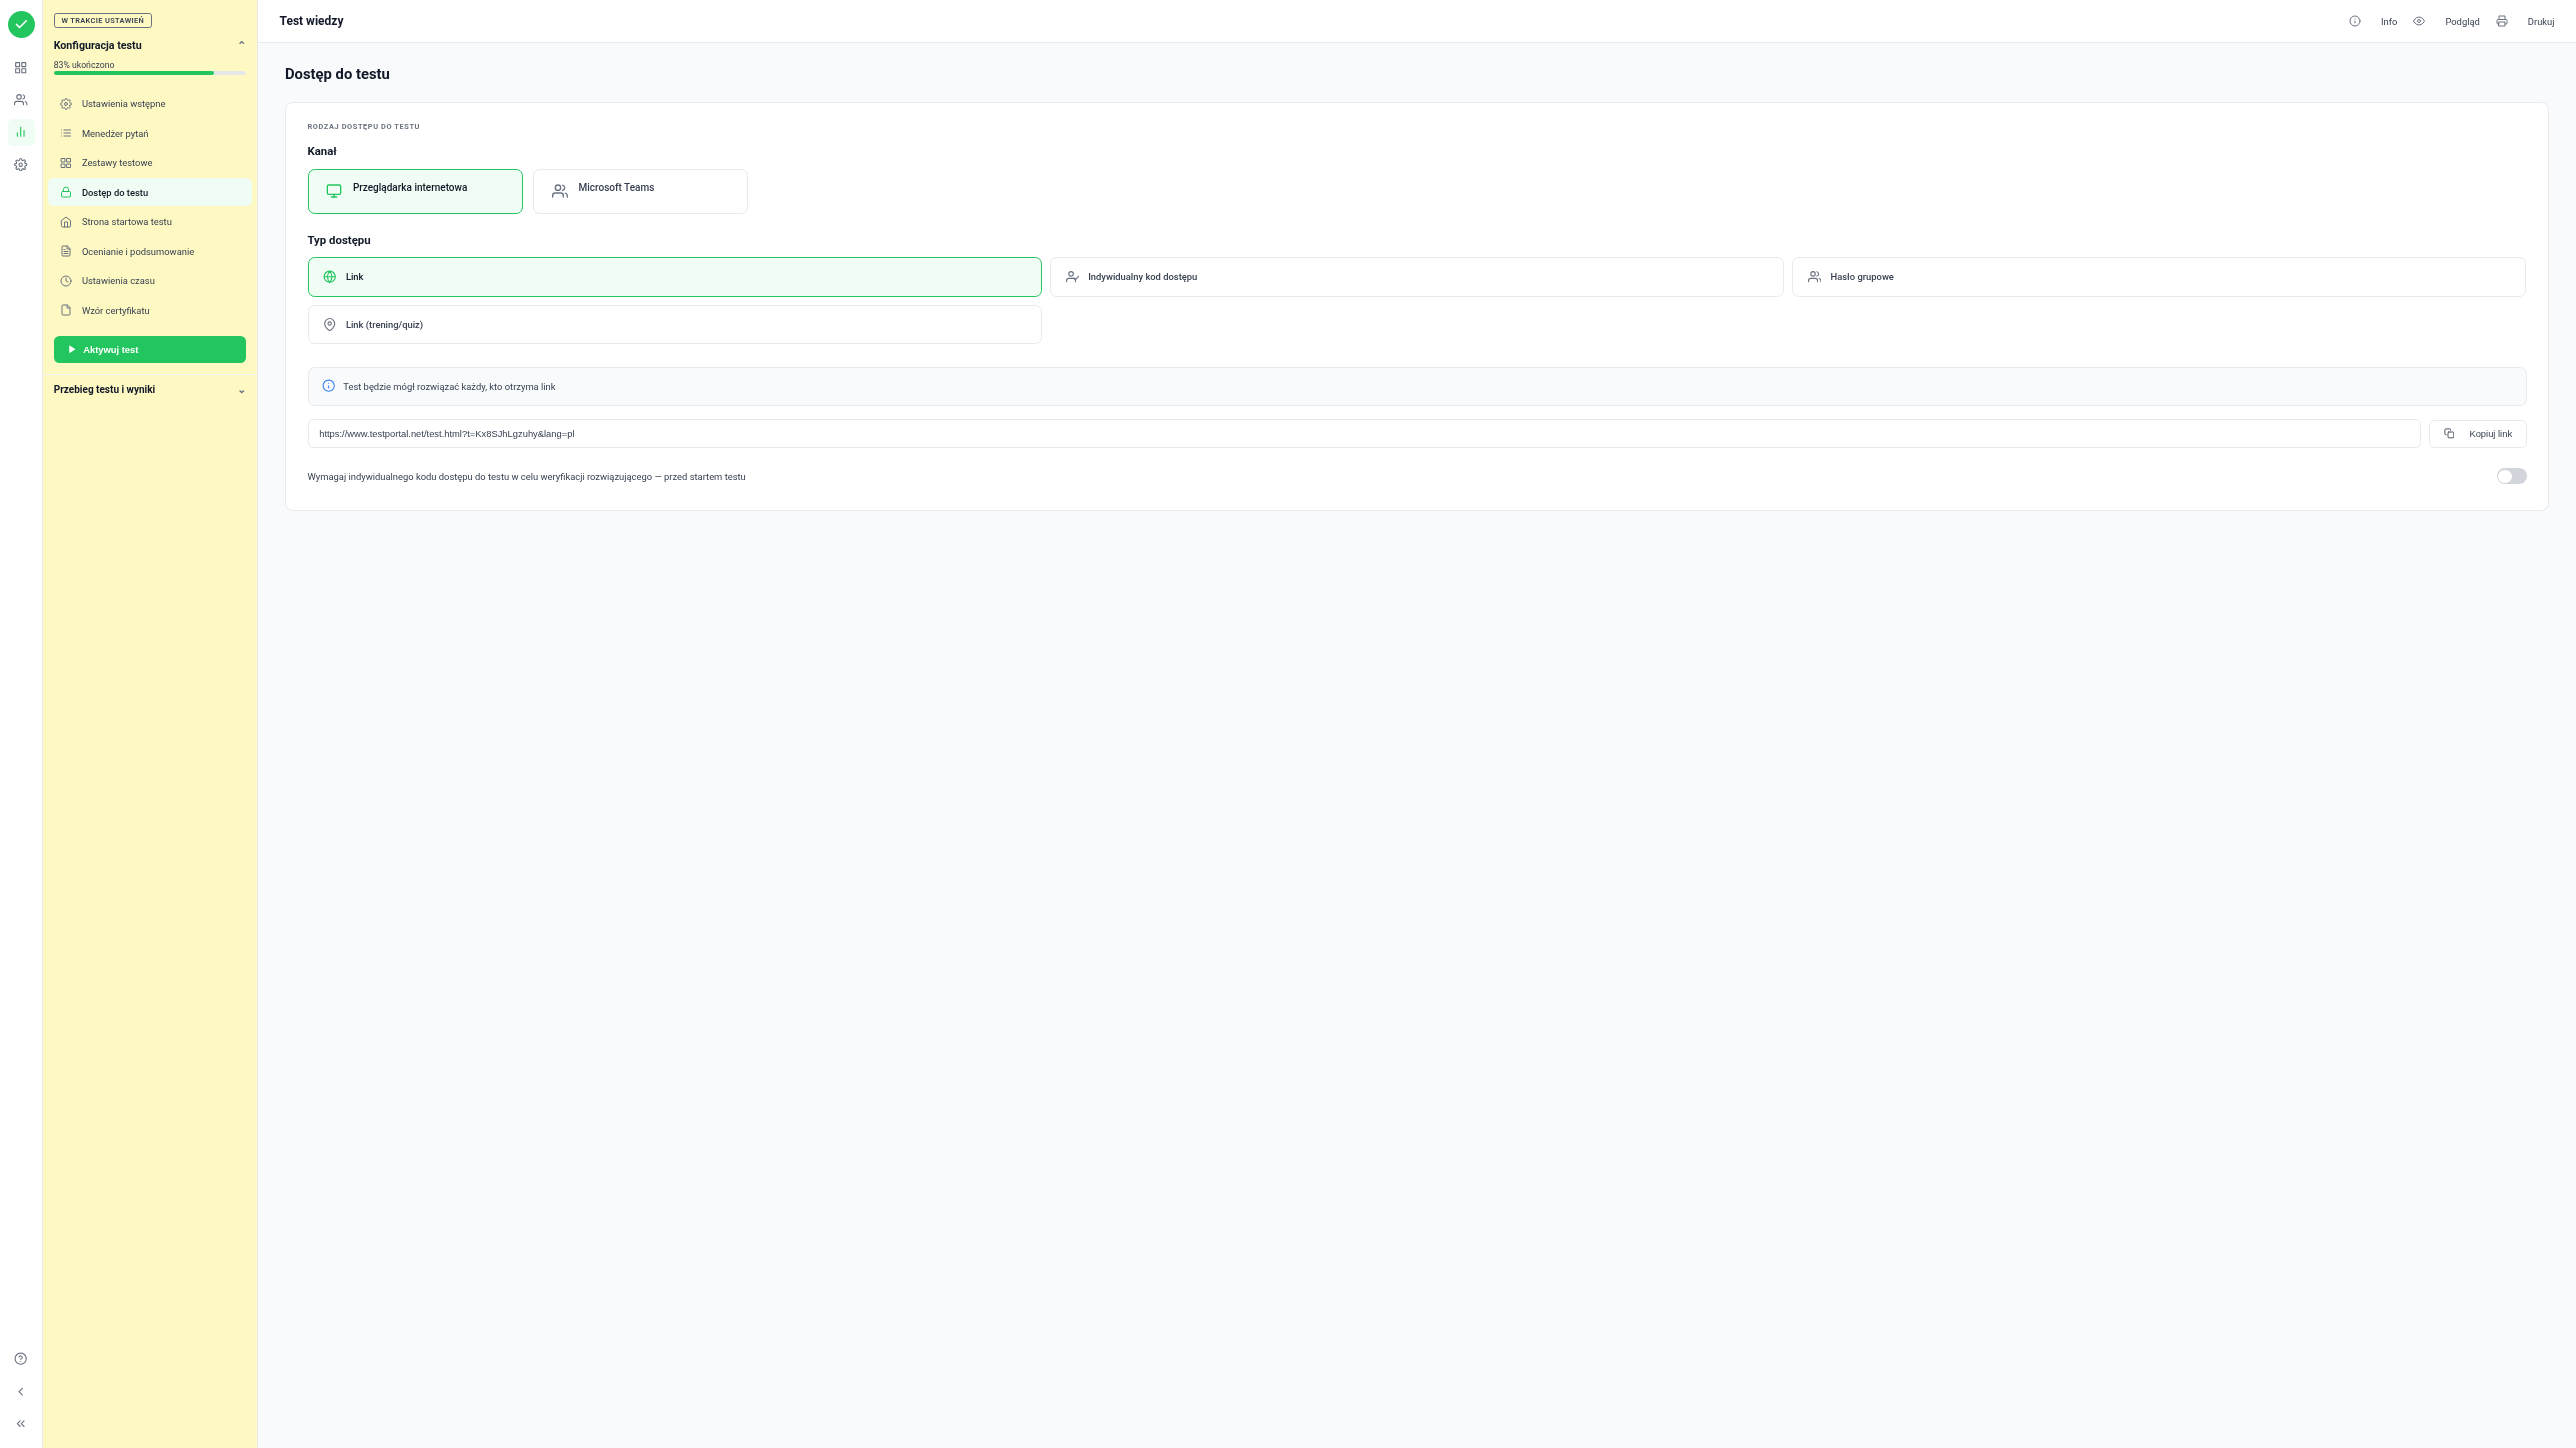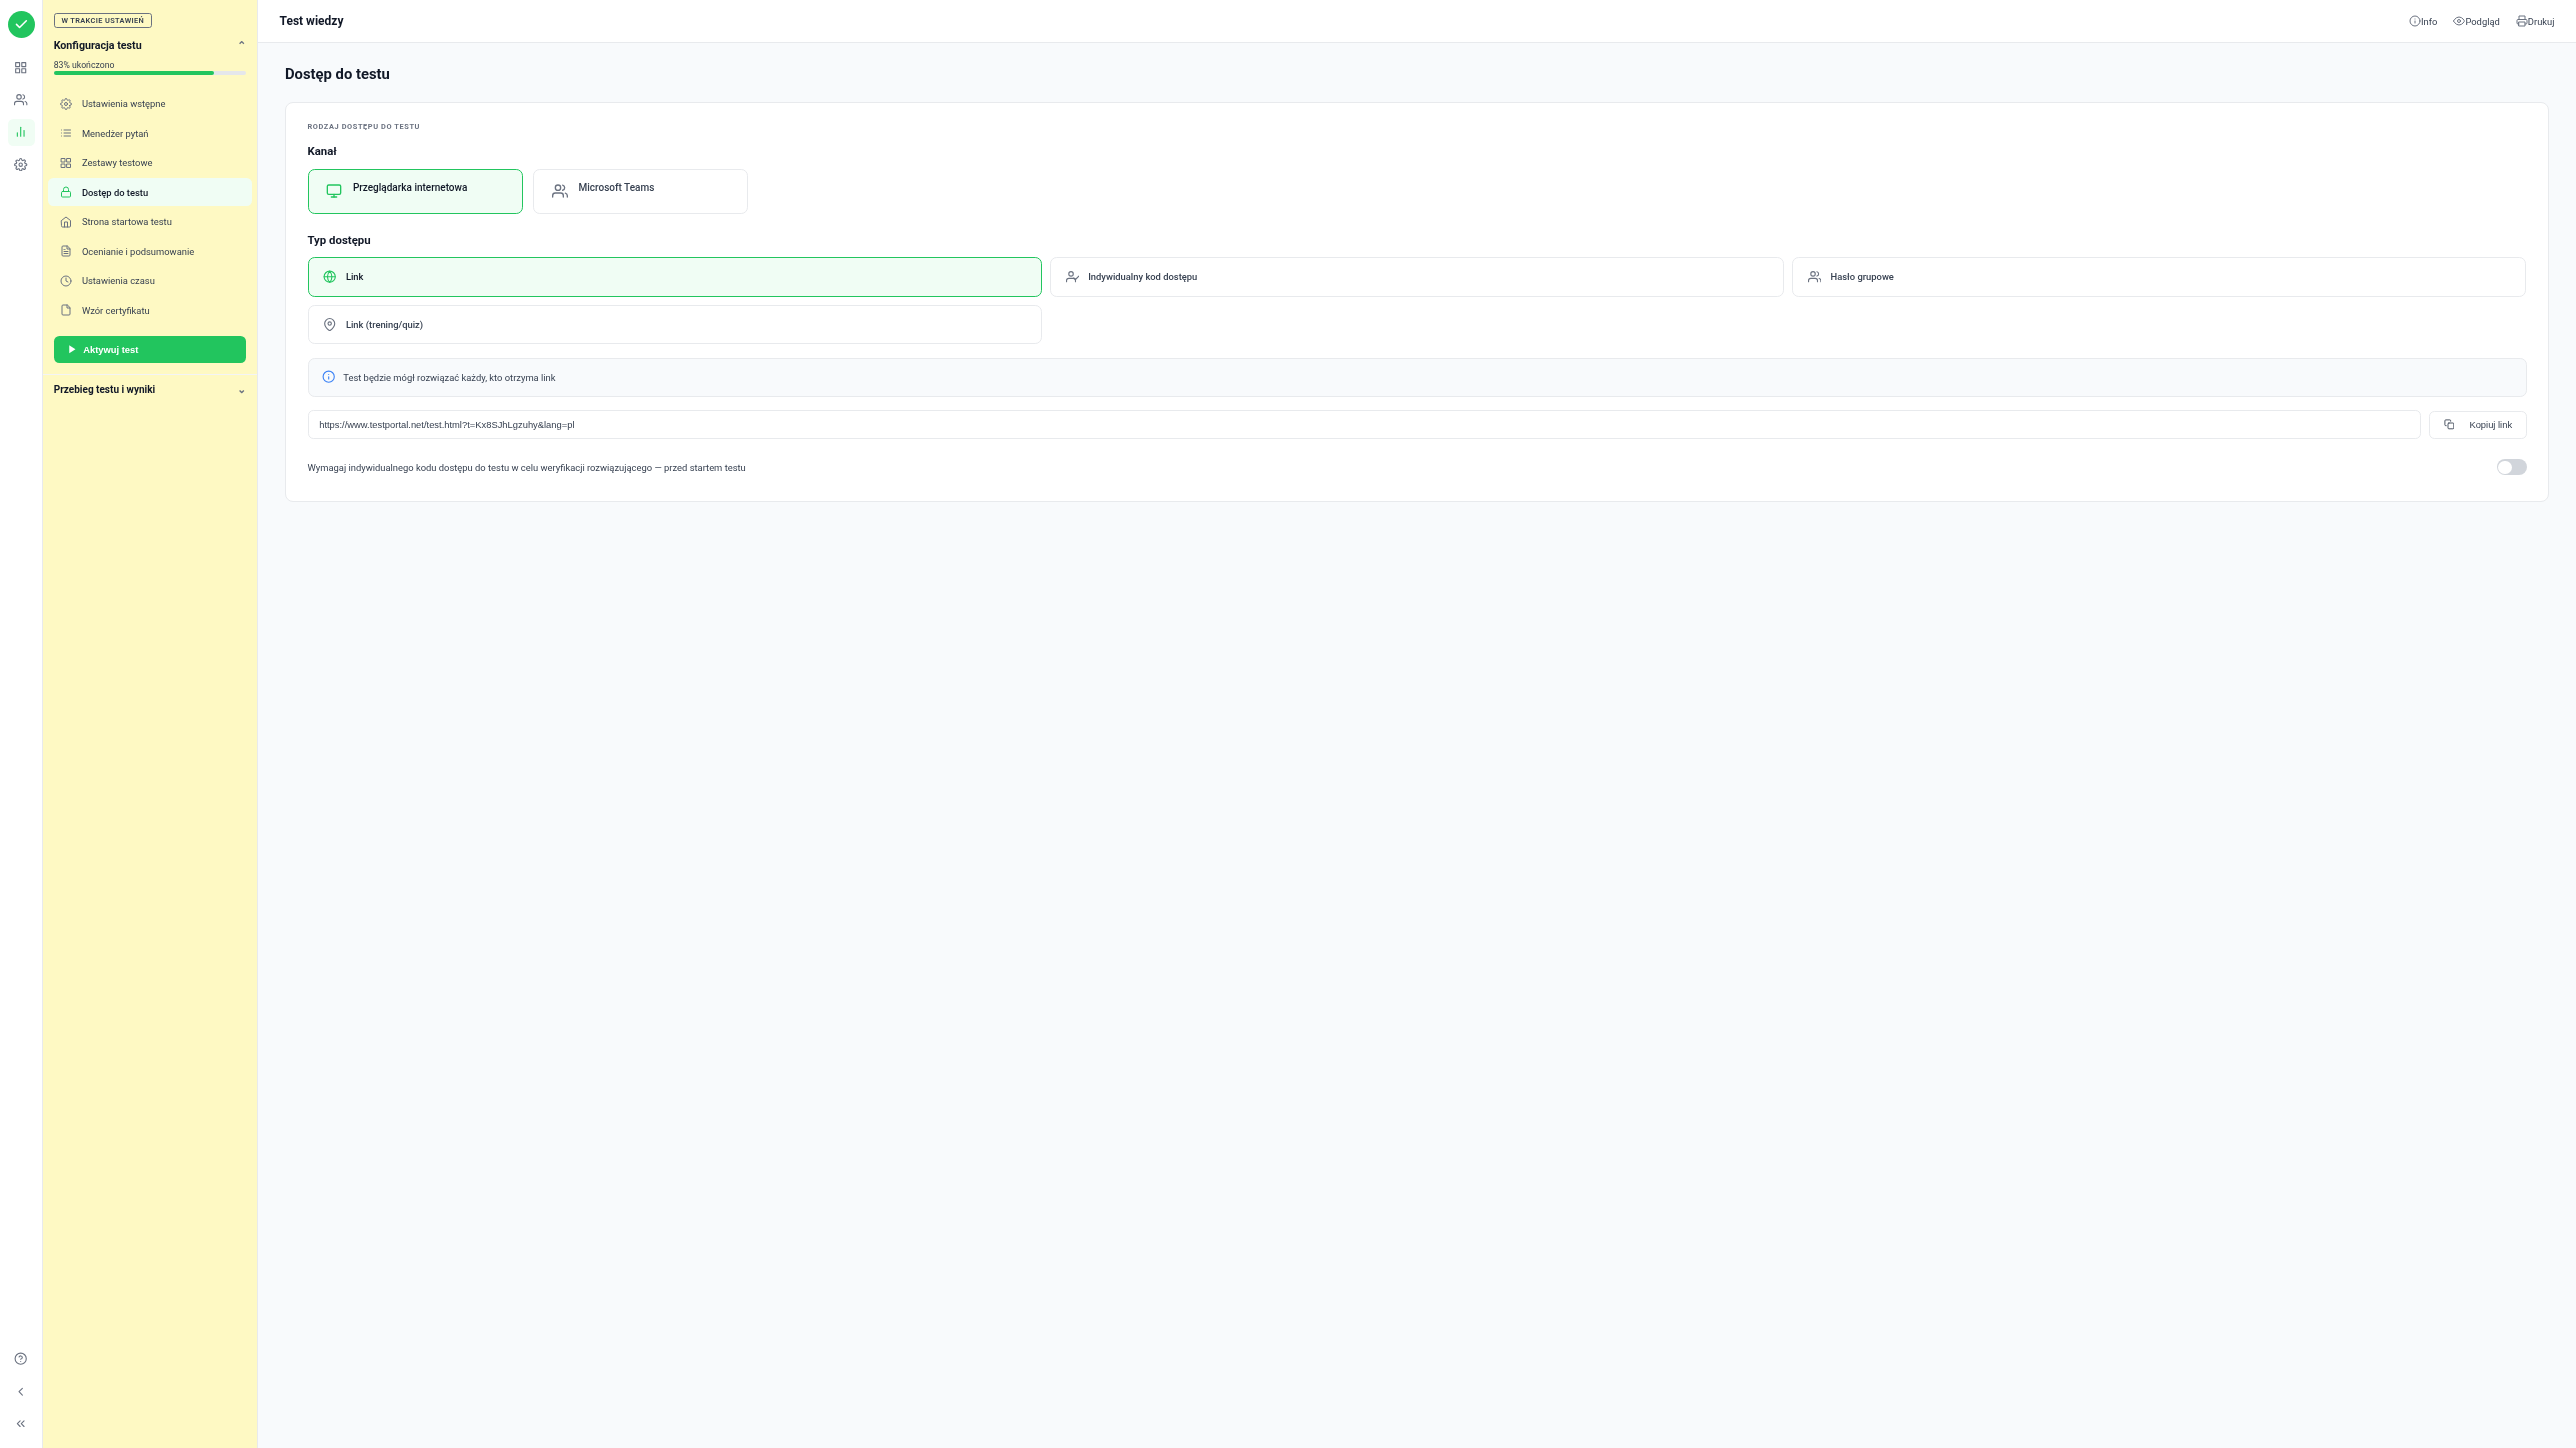--- a/index.html
+++ b/index.html
@@ -190,21 +190,21 @@
       color: #111827;
     }
     .topbar-actions {
       display: flex;
       align-items: center;
       gap: 16px;
     }
     .topbar-action {
       display: flex;
       align-items: center;
-      gap: 0;
+      gap: 20px;
       color: #374151;
       font-size: 9.4px;
       cursor: pointer;
     }
     .topbar-action svg { color: #6b7280; }
 
     .content-area {
       flex: 1;
       overflow-y: auto;
       padding: 21.5px 27px;
@@ -321,21 +321,21 @@
     .access-btn.selected .access-btn-icon { color: #22c55e; }
 
     .info-box {
       background: #f8fafc;
       border: 0.7px solid #e8eaed;
       border-radius: 6.7px;
       padding: 10.7px 13.4px;
       display: flex;
       align-items: center;
       gap: 8px;
-      margin-top: 14px;
+      margin-top: 23px;
       margin-bottom: 13.4px;
     }
     .info-box-icon { color: #3b82f6; flex-shrink: 0; }
     .info-box-text { font-size: 9.4px; color: #374151; }
 
     .link-row {
       display: flex;
       gap: 8px;
       align-items: center;
       margin-bottom: 13.4px;

